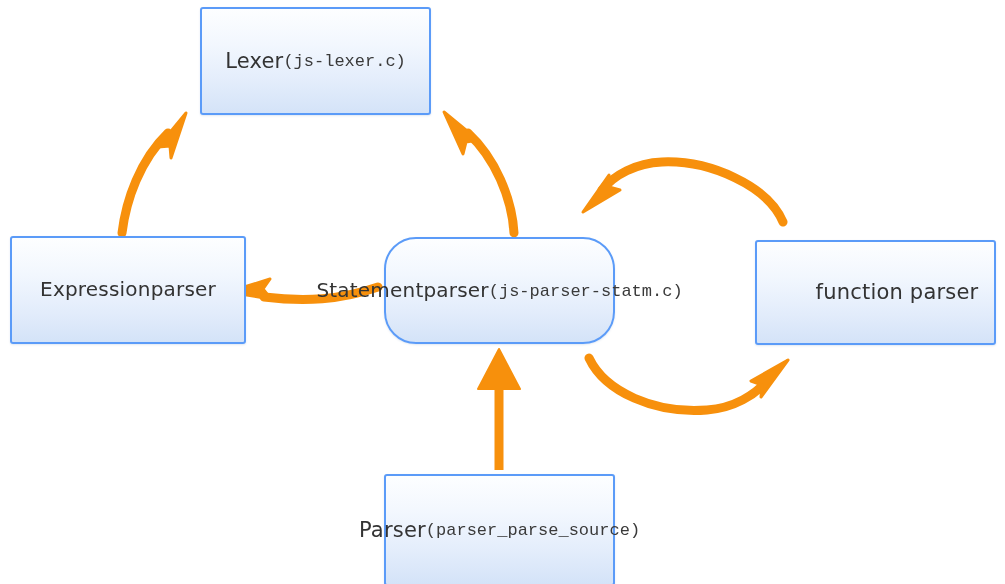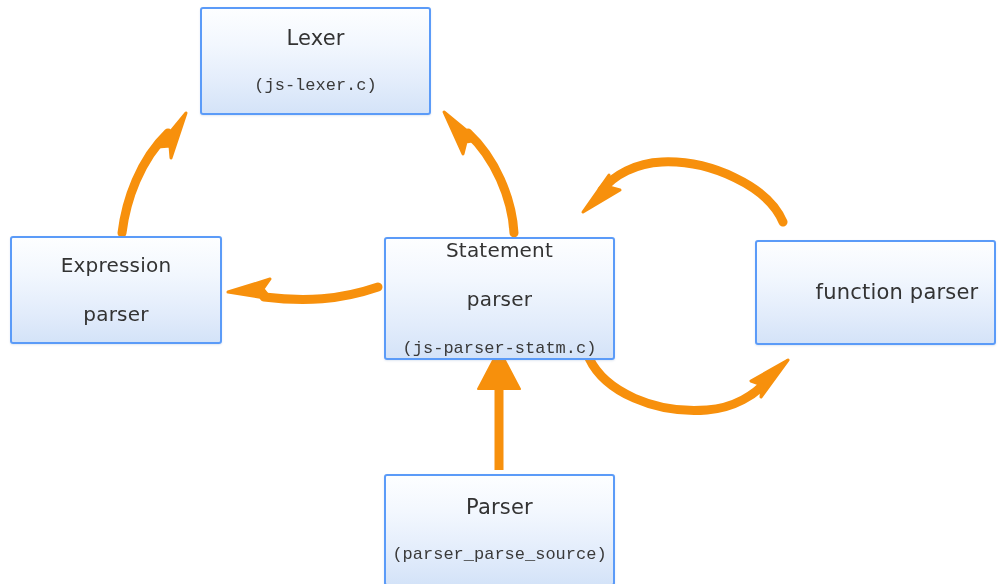--- a/index.html
+++ b/index.html
@@ -30,27 +30,26 @@
     pointer-events: none;
   }
   .node-box {
     position: absolute;
     box-sizing: border-box;
     border: 2px solid #5b9bf8;
     border-radius: 3px;
     background: linear-gradient(to bottom, #fdfeff 0%, #f2f7fe 35%, #e2ecfb 72%, #d4e3f8 100%);
     box-shadow: 0 1px 2px rgba(120,150,190,0.22);
     display: flex;
-    flex-direction: column;
+    flex-direction: row;
     align-items: center;
     justify-content: center;
     text-align: center;
     color: #333333;
     line-height: 1.18;
-    gap: 23px;
   }
   .node-title {
     font-size: 21px;
     color: #333333;
     letter-spacing: 0.2px;
     white-space: nowrap;
   }
   .node-sub {
     font-size: 17px;
     color: #3a3a3a;
@@ -58,22 +57,22 @@
     white-space: nowrap;
     font-family: Liberation Mono, monospace;
   }
   .node-title.two-line {
     font-size: 20px;
     line-height: 1.28;
   }
 
   
   #box-lexer       { left: 200px; top: 7px;   width: 231px; height: 108px; }
-  #box-expression  { left: 10px;  top: 236px; width: 212px; height: 108px; }
-  #box-statement   { left: 384px; top: 237px; width: 231px; height: 123px; }
+  #box-expression  { left: 10px;  top: 236px; width: 236px; height: 108px; }
+  #box-statement   { left: 384px; top: 237px; width: 231px; height: 107px; border-radius: 32px; }
   #box-function    { left: 755px; top: 240px; width: 241px; height: 105px; padding-left: 43px; }
   #box-parser      { left: 384px; top: 474px; width: 231px; height: 112px; }
 </style>
 </head>
 <body>
 
 <div id="diagram-canvas">
 
   <svg class="arrow-layer" viewBox="0 0 1005 584" width="1005" height="584" xmlns="http://www.w3.org/2000/svg">
 

